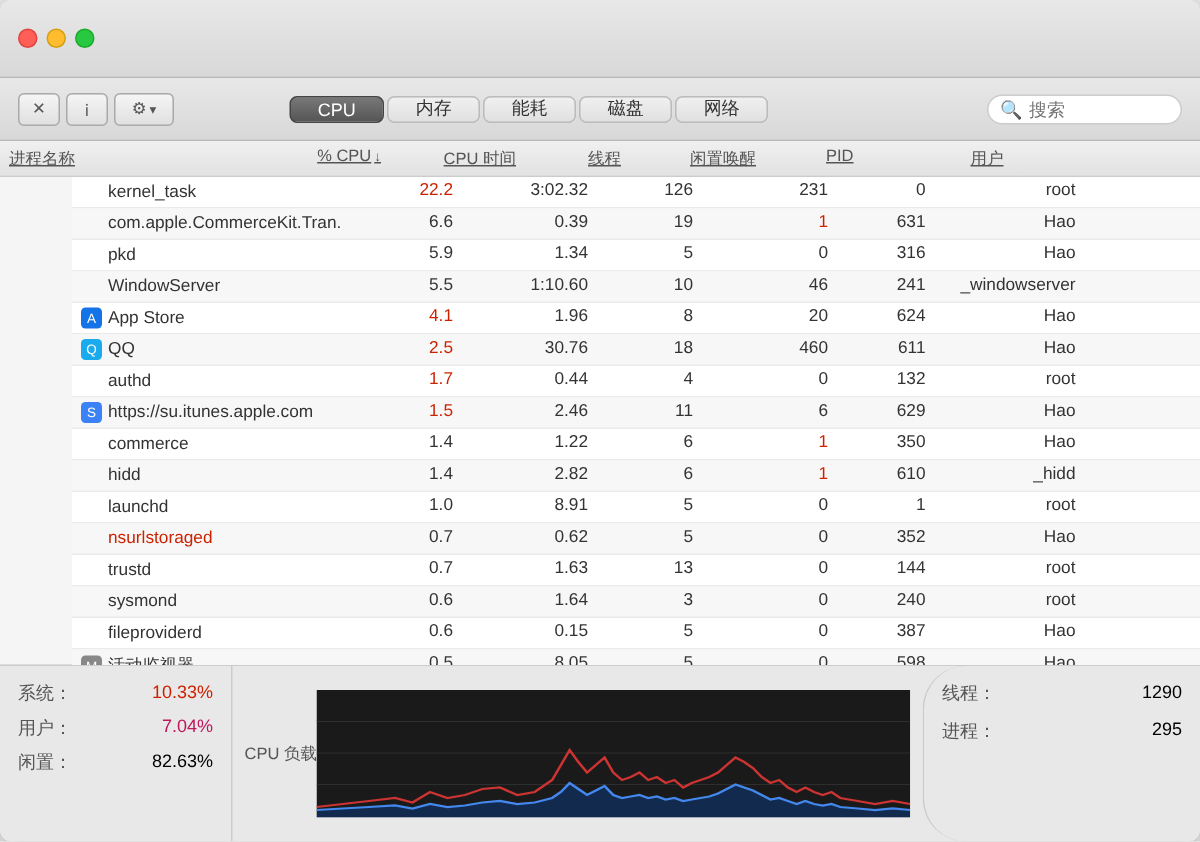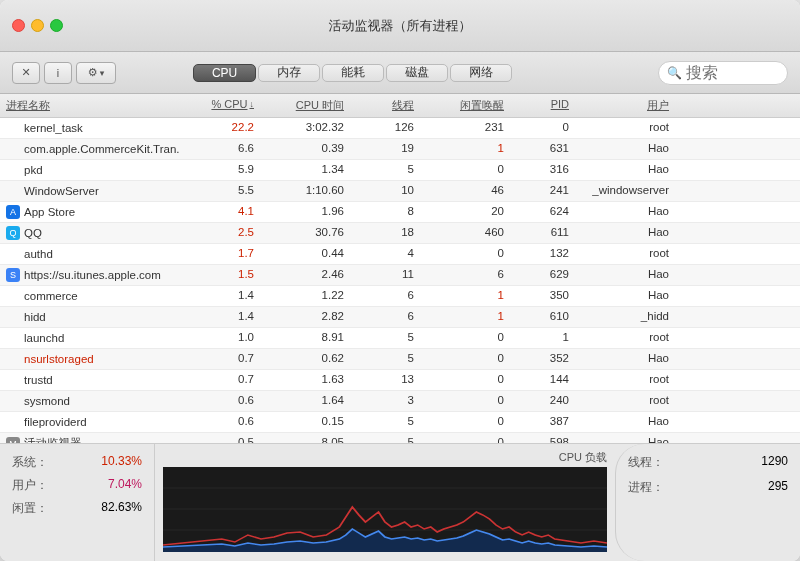--- a/index.html
+++ b/index.html
@@ -120,21 +120,21 @@
       gap: 4px;
     }
     .search-icon-unicode {
       color: #aaa;
       font-size: 12px;
     }
     .search-input {
       border: none;
       outline: none;
       background: transparent;
-      font-size: 16px;
+      font-size: 12px;
       width: 90px;
       color: #333;
     }
     .content {
       flex: 1;
       overflow: hidden;
       display: flex;
       flex-direction: column;
     }
     .table-header {
@@ -157,20 +157,21 @@
     .th-cpu {
       display: flex;
       align-items: center;
       justify-content: flex-end;
       gap: 2px;
     }
     .table-body {
       flex: 1;
       overflow-y: auto;
       overflow-x: hidden;
+      margin-left: 48px;
     }
     .table-row {
       display: grid;
       grid-template-columns: 180px 80px 90px 70px 90px 65px 100px;
       padding: 1px 0;
       font-size: 11.5px;
       border-bottom: 1px solid #ebebeb;
     }
     .table-row:nth-child(odd) {
       background: white;
@@ -223,22 +224,22 @@
       justify-content: space-between;
       font-size: 12px;
     }
     .stat-label { color: #555; }
     .stat-value { font-weight: 500; }
     .stat-value.red { color: #cc2200; }
     .stat-value.blue { color: #be185d; }
     .footer-chart {
       flex: 1;
       display: flex;
-      flex-direction: column;
-      align-items: flex-end;
+      flex-direction: row;
+      align-items: center;
       padding: 6px 8px 4px;
       position: relative;
     }
     .chart-title {
       font-size: 11px;
       color: #555;
       margin-bottom: 2px;
     }
     .chart-area {
       flex: 1;
@@ -271,21 +272,20 @@
 <body>
 
 <div class="window">
 
   <div class="titlebar">
     <div class="traffic-lights">
       <div class="traffic-light tl-close"></div>
       <div class="traffic-light tl-min"></div>
       <div class="traffic-light tl-max"></div>
     </div>
-    <div class="titlebar-title">活动监视器（所有进程）</div>
   </div>
 
   <div class="toolbar">
     <div class="toolbar-left">
       <div class="toolbar-btn">✕</div>
       <div class="toolbar-btn">ℹ</div>
       <div class="toolbar-btn settings">
         <span>⚙</span>
         <span style="font-size:9px;">▾</span>
       </div>

